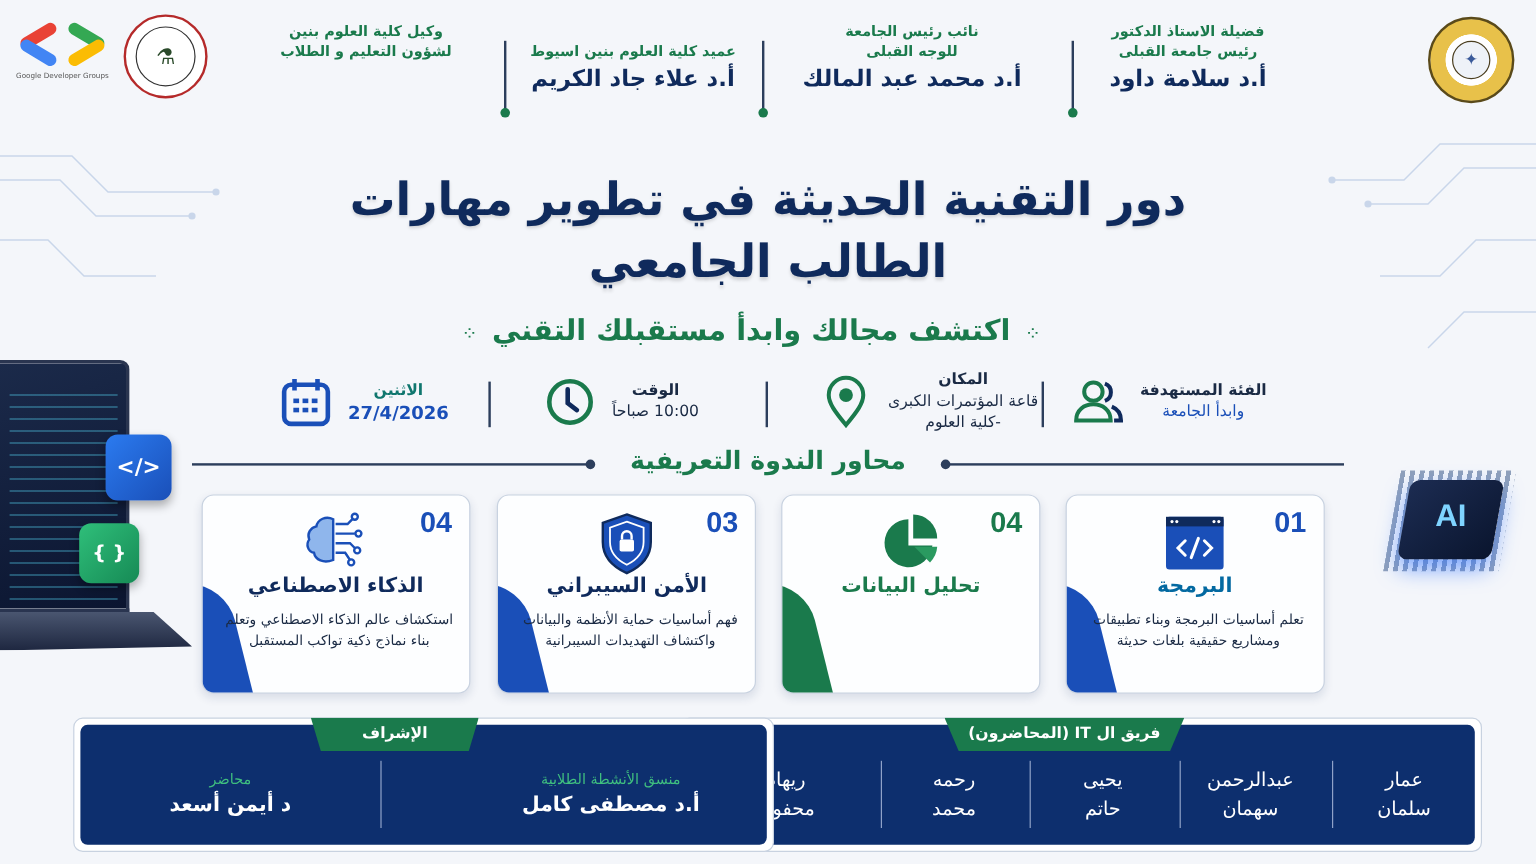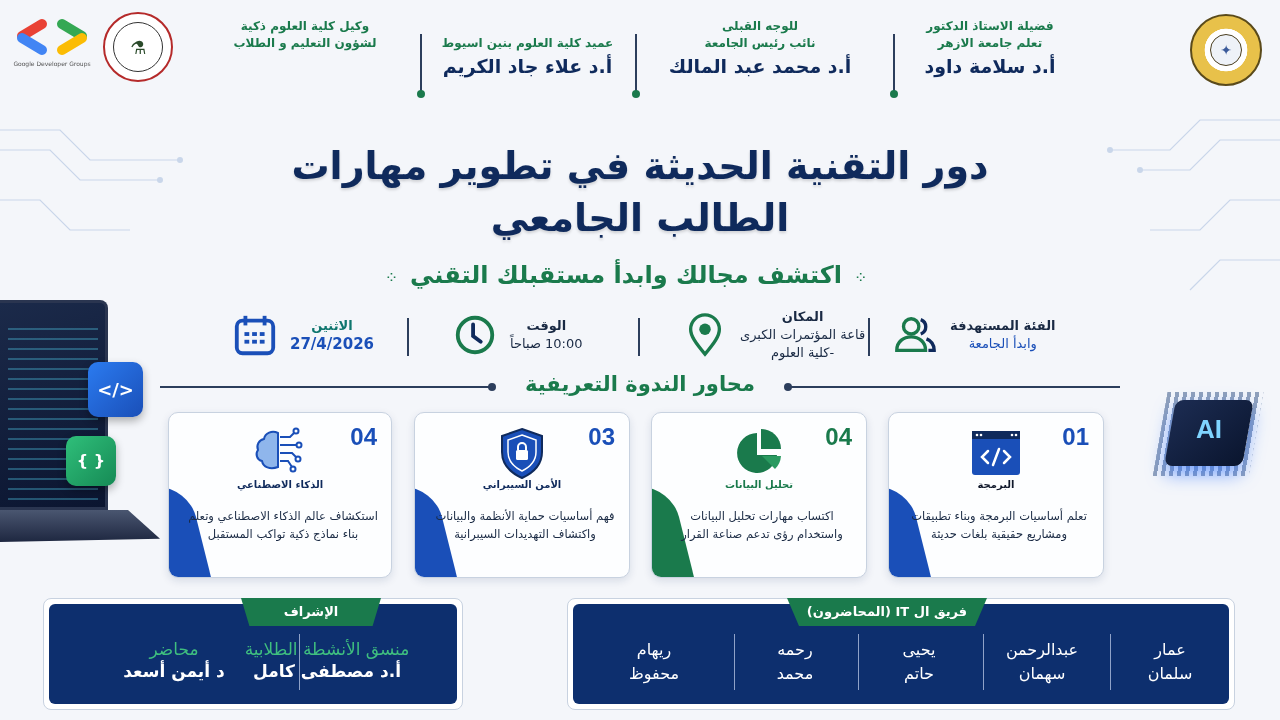--- a/index.html
+++ b/index.html
@@ -31,29 +31,29 @@
 .sep{position:absolute;top:318px;width:2px;height:38px;background:#2c3e5c}
 
 .sec-line{position:absolute;top:386px;height:2px;background:#2c3e5c}
 .sec-dot{position:absolute;top:383px;width:8px;height:8px;border-radius:50%;background:#2c3e5c}
 .sec-title{position:absolute;top:372px;left:490px;width:300px;text-align:center;color:#1a7a4c;font-weight:bold;font-size:21px;direction:rtl}
 
 .card{position:absolute;top:412px;width:216px;height:166px;background:#fdfeff;border:1px solid #c8d2e0;border-radius:10px;overflow:hidden;box-shadow:0 3px 8px rgba(20,40,90,.12);direction:rtl;text-align:center}
 .card .corner{position:absolute;left:-14px;bottom:-10px;width:46px;height:100px;transform:skewX(14deg);border-top-right-radius:30px}
 .card .num{position:absolute;top:10px;right:14px;font-size:24px;font-weight:bold;font-family:"Liberation Sans",sans-serif}
 .card .cicon{position:absolute;top:12px;left:50%;margin-left:-30px;width:60px;height:56px}
-.card .ctitle{position:absolute;top:66px;left:0;width:100%;font-size:10px;font-weight:bold}
+.card .ctitle{position:absolute;top:66px;left:0;width:100%;font-size:17px;font-weight:bold}
 .card .cdesc{position:absolute;top:94px;left:18px;right:12px;font-size:11.5px;line-height:18px;color:#1a2a44}
 
 .panel{position:absolute;top:598px;height:112px;border:1px solid #c8d2e0;border-radius:8px;background:#fff;padding:5px}
 .panel .inner{position:relative;width:100%;height:100%;background:#0d2f6e;border-radius:6px}
 .panel .tab{position:absolute;top:-6px;height:28px;background:#1a7a4c;color:#fff;font-weight:bold;font-size:13px;line-height:28px;text-align:center;direction:rtl;clip-path:polygon(0 0,100% 0,94% 100%,6% 100%)}
 .member{position:absolute;top:34px;text-align:center;color:#fff;font-size:16px;line-height:24px;direction:rtl}
 .pdiv{position:absolute;top:30px;width:1px;height:56px;background:#8fa2c8}
-.sup-role{color:#3fbf7f;font-size:17px;line-height:18px}
+.sup-role{color:#3fbf7f;font-size:12px;line-height:18px}
 .sup-name{color:#fff;font-weight:bold;font-size:17px;line-height:26px}
 </style>
 </head>
 <body>
 
 <svg class="bg-circuit" width="1280" height="720">
   <g stroke="#c9d6ea" stroke-width="1.2" fill="none">
     <path d="M0 130 H60 L90 160 H180"></path>
       <path d="M0 150 H50 L80 180 H160"></path>
       <path d="M0 200 H40 L70 230 H130"></path>
@@ -70,40 +70,40 @@
     </g>
 </svg>
 
 <div class="header">
   <div class="logo-azhar">
       <div class="inner">✦</div>
     </div>
 
   <div class="leader" style="left:905px;width:170px">
     <div class="role">فضيلة الاستاذ الدكتور</div>
-    <div class="role">تعلم جامعة الازهر</div>
+    <div class="role">رئيس جامعة القبلى</div>
     <div class="name">أ.د سلامة داود</div>
   </div>
   <div class="vline" style="left:893px"></div>
 
   <div class="leader" style="left:650px;width:220px">
+    <div class="role">نائب رئيس الجامعة</div>
     <div class="role">للوجه القبلى</div>
-    <div class="role">نائب رئيس الجامعة</div>
     <div class="name">أ.د محمد عبد المالك</div>
   </div>
   <div class="vline" style="left:635px"></div>
 
   <div class="leader" style="left:430px;width:195px;top:35px">
     <div class="role">عميد كلية العلوم بنين اسيوط</div>
     <div class="name">أ.د علاء جاد الكريم</div>
   </div>
   <div class="vline" style="left:420px"></div>
 
   <div class="leader" style="left:200px;width:210px">
-    <div class="role">وكيل كلية العلوم ذكية</div>
+    <div class="role">وكيل كلية العلوم بنين</div>
     <div class="role">لشؤون التعليم و الطلاب</div>
   </div>
 
   <div class="logo-science">
       <div class="inner">⚗</div>
     </div>
 
   <div class="logo-gdg">
     <svg width="80" height="42" viewBox="0 0 80 42">
       <line x1="30" y1="8" x2="10" y2="20" stroke="#e94235" stroke-width="10" stroke-linecap="round"></line>
@@ -207,34 +207,33 @@
     <rect x="6" y="6" width="48" height="44" rx="3" fill="#1a4fb8"></rect>
     <rect x="6" y="6" width="48" height="8" fill="#0f2a5c"></rect>
     <g fill="#fff">
         <circle cx="11" cy="10" r="1.3"></circle>
         <circle cx="15" cy="10" r="1.3"></circle>
         <circle cx="46" cy="10" r="1.3"></circle>
         <circle cx="50" cy="10" r="1.3"></circle>
       </g>
     <path d="M22 26l-6 6 6 6M38 26l6 6-6 6M33 24l-6 16" fill="none" stroke="#fff" stroke-width="2.5" stroke-linecap="round"></path>
   </svg>
-  <div class="ctitle" style="color:#0f172a">البرمجة</div>
+  <div class="ctitle" style="color:#0369a1">البرمجة</div>
   <div class="cdesc">تعلم أساسيات البرمجة وبناء تطبيقات ومشاريع حقيقية بلغات حديثة</div>
 </div>
 
 <div class="card" style="left:651px">
   <div class="corner" style="background:#1a7a4c"></div>
   <div class="num" style="color:#1a7a4c">04</div>
   <svg class="cicon" viewBox="0 0 60 56">
     <path d="M28 8A20 20 0 1 0 48 30H28z" fill="#1a7a4c"></path>
     <path d="M32 4A20 20 0 0 1 52 24H32z" fill="#1a7a4c"></path>
     <path d="M33 31h19a20 20 0 0 1-6 13z" fill="#2a9a60"></path>
   </svg>
   <div class="ctitle" style="color:#1a7a4c">تحليل البيانات</div>
-  <div class="cdesc">اكتساب مهارات تحليل البيانات واستخدام رؤى تدعم صناعة القرار</div>
 </div>
 
 <div class="card" style="left:414px">
   <div class="corner" style="background:#1a4fb8"></div>
   <div class="num" style="color:#1a4fb8">03</div>
   <svg class="cicon" viewBox="0 0 60 56">
     <path d="M30 4L50 11v16c0 13-9 21-20 26C19 48 10 40 10 27V11z" fill="#1a4fb8" stroke="#0f2a5c" stroke-width="2"></path>
     <path d="M30 10l14 5v12c0 9-6 15-14 19-8-4-14-10-14-19V15z" fill="none" stroke="#fff" stroke-width="1.5"></path>
     <rect x="24" y="25" width="12" height="10" rx="1.5" fill="#fff"></rect>
     <path d="M26 25v-3a4 4 0 0 1 8 0v3" fill="none" stroke="#fff" stroke-width="2"></path>
@@ -288,21 +287,21 @@
       <div>محمد</div>
     </div>
     <div class="pdiv" style="right:494px"></div>
     <div class="member" style="right:510px;width:130px">
       <div>ريهام</div>
       <div>محفوظ</div>
     </div>
   </div>
 </div>
 
-<div class="panel" style="left:43px;width:420px">
+<div class="panel" style="left:61px;width:584px">
   <div class="inner">
     <div class="tab" style="left:192px;width:140px">الإشراف</div>
     <div class="member" style="right:20px;width:220px;top:36px">
       <div class="sup-role">منسق الأنشطة الطلابية</div>
       <div class="sup-name">أ.د مصطفى كامل</div>
     </div>
     <div class="pdiv" style="left:250px"></div>
     <div class="member" style="left:20px;width:210px;top:36px">
       <div class="sup-role">محاضر</div>
       <div class="sup-name">د أيمن أسعد</div>

